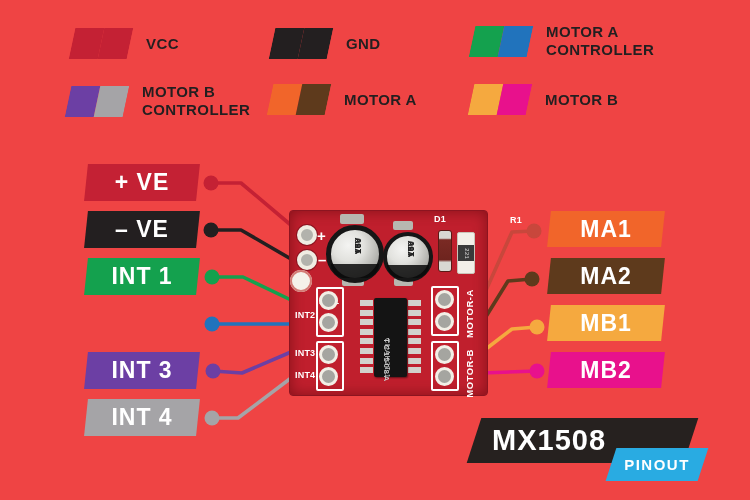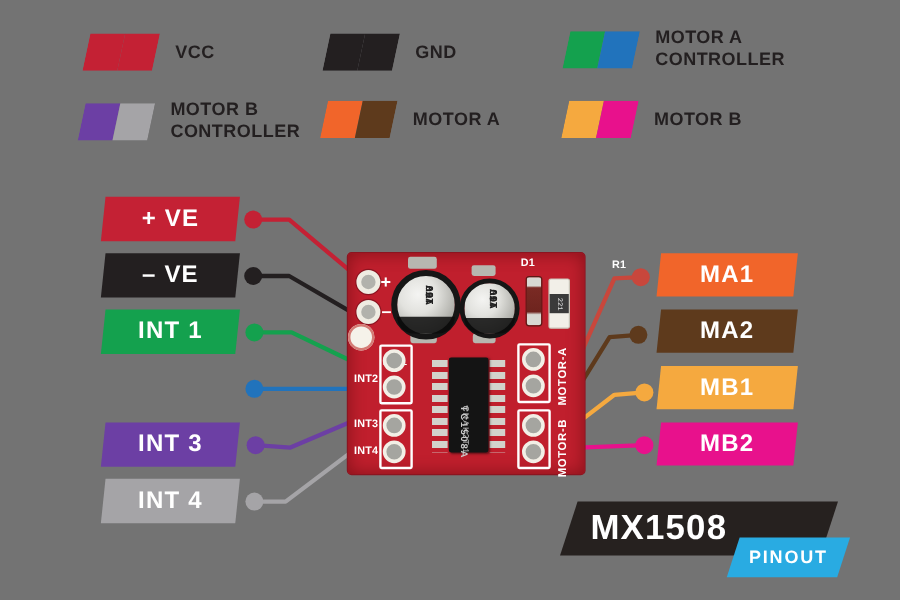--- a/index.html
+++ b/index.html
@@ -1,32 +1,32 @@
 <!DOCTYPE html>
 <html><head>
 <meta charset="utf-8">
 <style>
   html,body{margin:0;padding:0;background:#fff;}
   #canvas{
-    position:relative;width:750px;height:500px;background:#737373;overflow:hidden;
+    position:relative;width:750px;height:500px;background:#ef4444;overflow:hidden;
     font-family:"Liberation Sans", sans-serif;
     text-decoration:underline;
   }
   
   .legend-item{position:absolute;display:flex;align-items:center;}
   .swatch{width:58px;height:31px;transform:skewX(-12deg);display:flex;overflow:hidden;flex:none;}
   .swatch .half{width:50%;height:100%;}
   .legend-label{margin-left:16px;font-size:15px;line-height:18px;font-weight:bold;
     color:#231F20;letter-spacing:.4px;white-space:nowrap;}
   .legend-label span{display:block;}
   
   .pin-band{position:absolute;width:112px;height:37px;z-index:3;}
   .pin-band .band-bg{position:absolute;inset:0;transform:skewX(-6deg);}
   .pin-band .band-label{position:relative;z-index:1;display:flex;align-items:center;justify-content:center;
-    width:100%;height:100%;color:#fff;font-size:20px;font-weight:bold;letter-spacing:1px;}
+    width:100%;height:100%;color:#fff;font-size:23px;font-weight:bold;letter-spacing:1px;}
   .pin-band.right{width:114px;height:36px;}
   
   #wires{position:absolute;left:0;top:0;z-index:1;}
   
   #board{position:absolute;left:289px;top:210px;width:197px;height:184px;z-index:2;
     background:linear-gradient(160deg,#cf2433 0%,#c01e2c 55%,#a8182а 100%);
     background-color:#c01f2d;border:1px solid #8c1420;border-radius:4px;
     box-shadow:inset 0 0 14px rgba(60,0,0,.45);}
   #board *{position:absolute;}
   .pad{width:12px;height:12px;border-radius:50%;background:#b2b2ac;border:4px solid #efece2;

